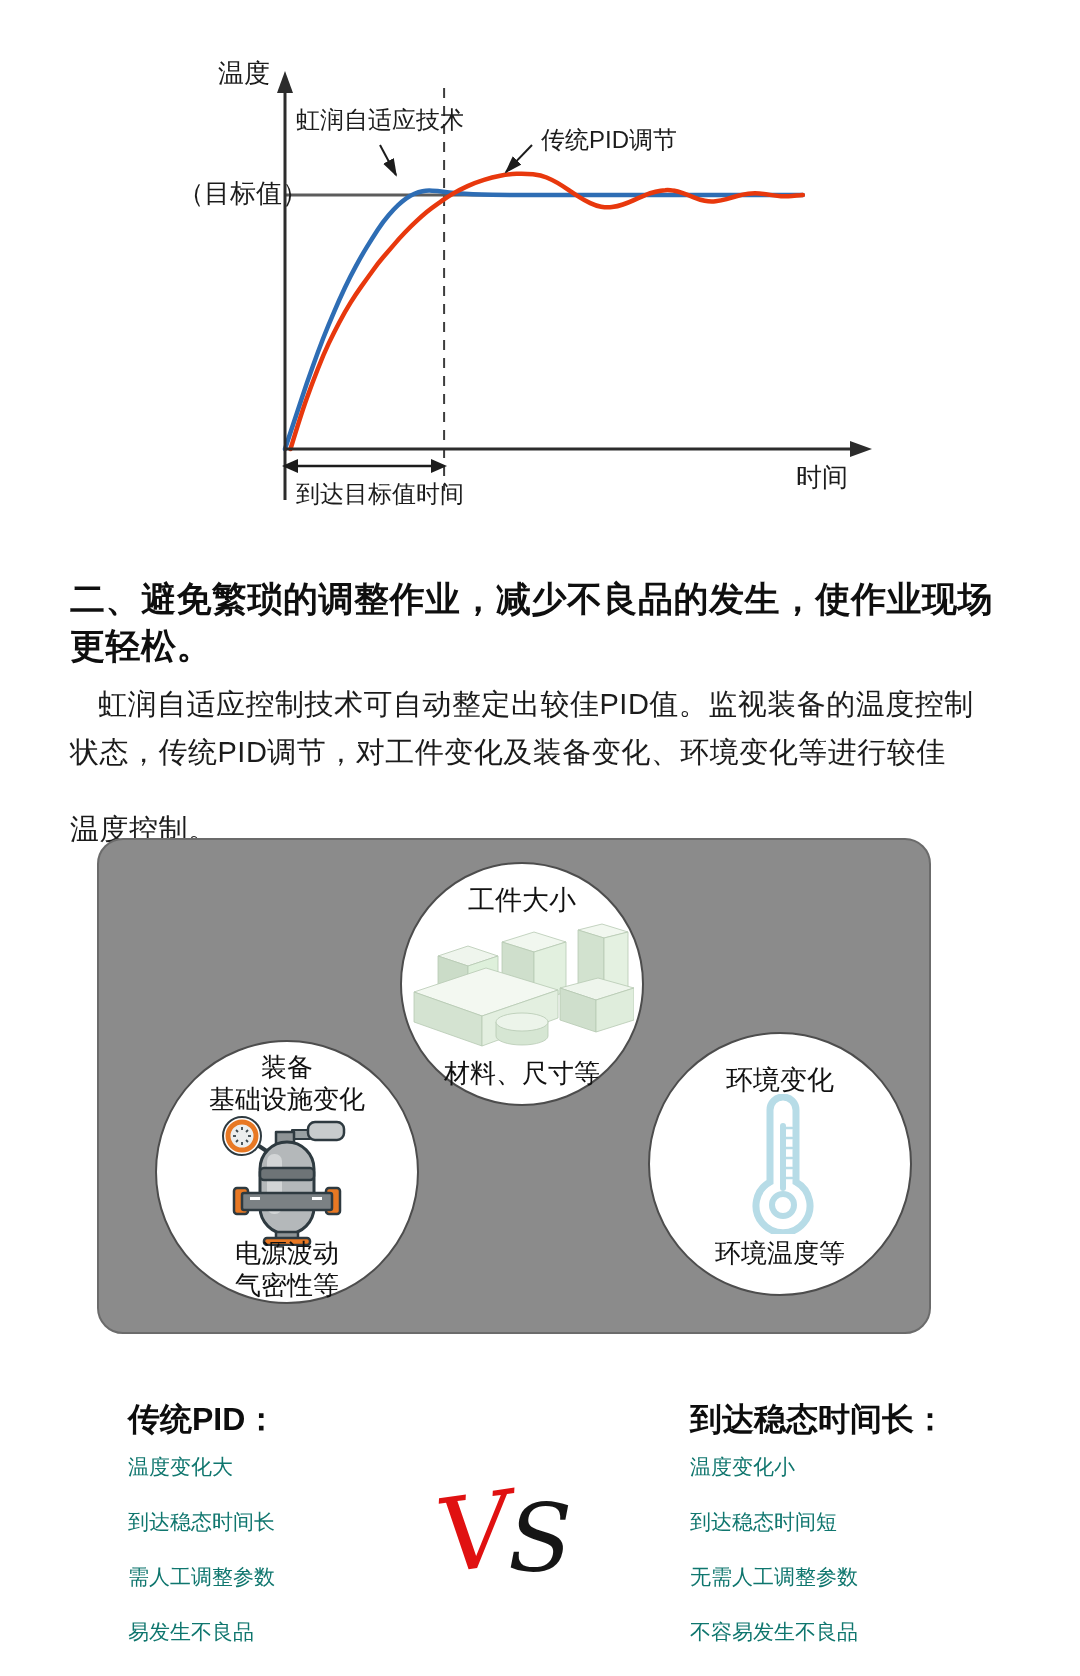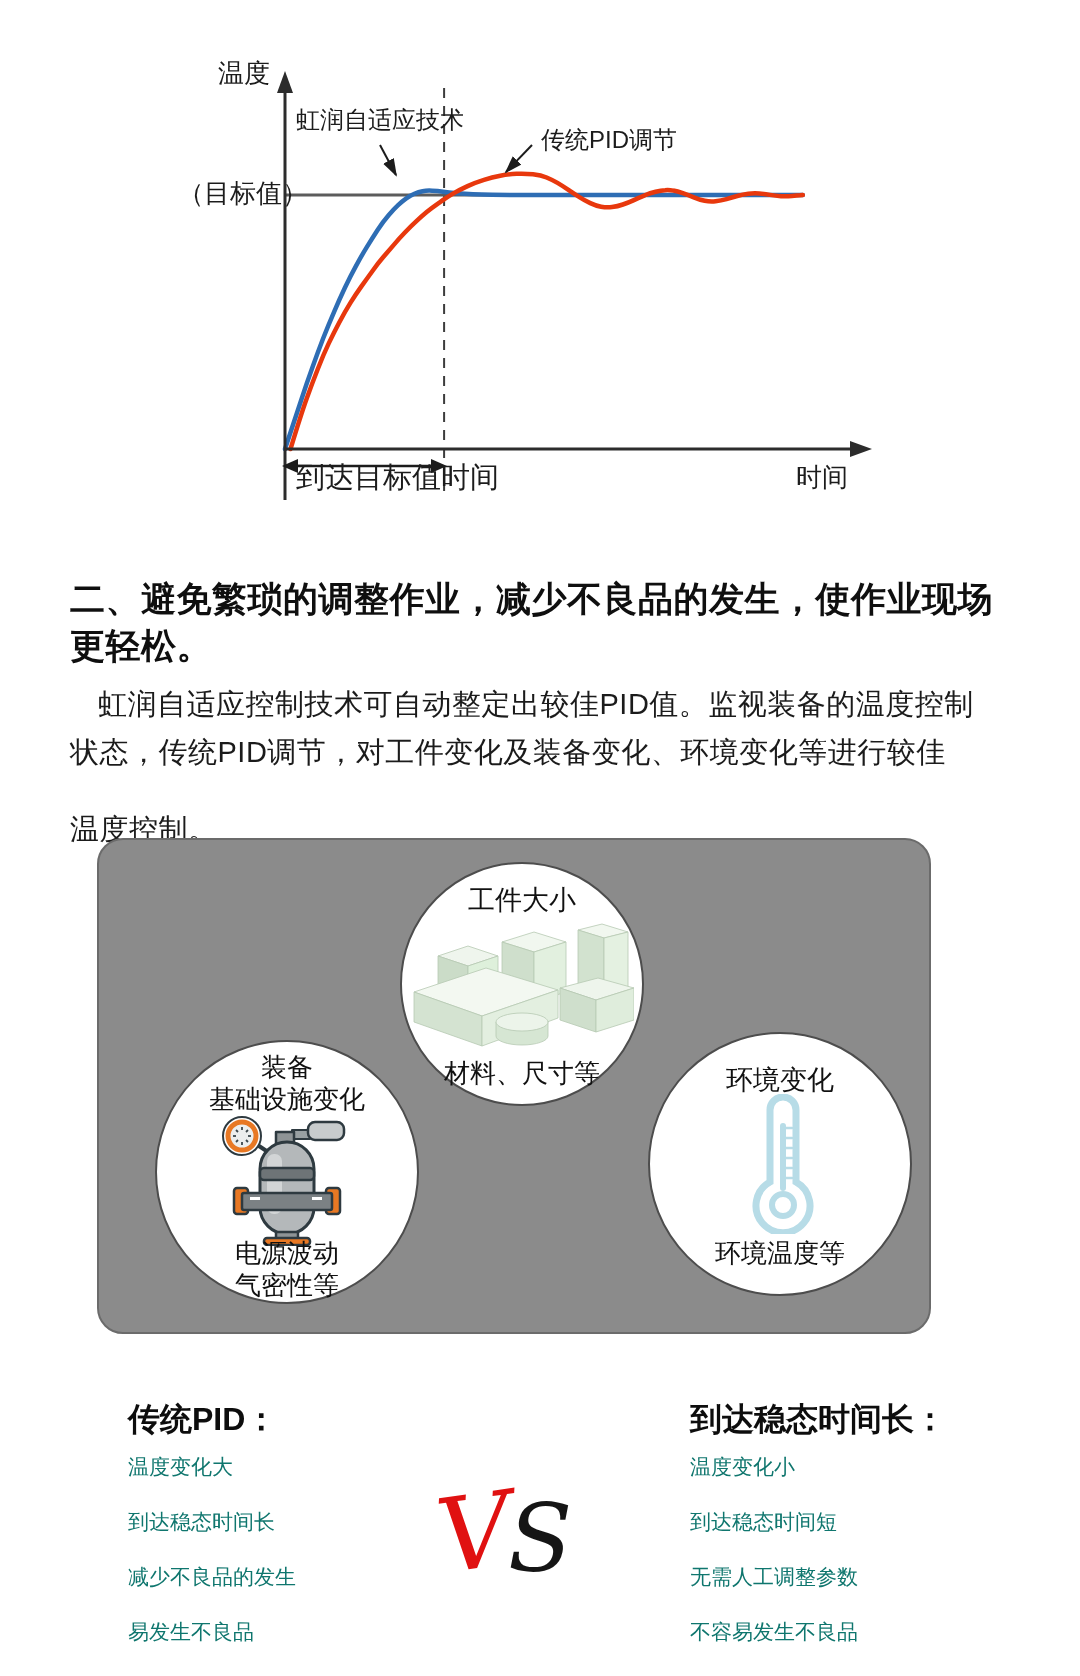--- a/index.html
+++ b/index.html
@@ -54,21 +54,21 @@
 
       <line x1="210" y1="100" x2="226" y2="130" stroke="#1c1c1c" stroke-width="2" marker-end="url(#ah)"></line>
       <line x1="362" y1="100" x2="336" y2="127" stroke="#1c1c1c" stroke-width="2" marker-end="url(#ah)"></line>
     </svg>
 
     <div class="abs chart-label" style="left:218px;top:36px;">温度</div>
     <div class="abs chart-label" style="left:178px;top:156px;">（目标值）</div>
     <div class="abs annot" style="left:296px;top:84px;">虹润自适应技术</div>
     <div class="abs annot" style="left:541px;top:104px;">传统PID调节</div>
     <div class="abs chart-label" style="left:796px;top:440px;">时间</div>
-    <div class="abs annot" style="left:296px;top:438px;font-size:29px;">到达目标值时间</div>
+    <div class="abs annot" style="left:296px;top:458px;font-size:24px;">到达目标值时间</div>
   </div>
 
   <div class="abs heading" style="left:70px;top:556px;">二、避免繁琐的调整作业，减少不良品的发生，使作业现场</div>
   <div class="abs heading" style="left:70px;top:603px;">更轻松。</div>
 
   <div class="abs para" style="left:98px;top:665px;">虹润自适应控制技术可自动整定出较佳PID值。监视装备的温度控制</div>
   <div class="abs para" style="left:70px;top:713px;">状态，传统PID调节，对工件变化及装备变化、环境变化等进行较佳</div>
   <div class="abs para" style="left:70px;top:790px;">温度控制。</div>
 
   <div class="abs panel" style="left:97px;top:818px;width:830px;height:492px;"></div>
@@ -152,21 +152,21 @@
           <line x1="47" y1="84" x2="54" y2="84"></line>
         </g>
       </g>
     </svg>
     <div class="abs c-cap" style="left:0;top:202px;width:260px;">环境温度等</div>
   </div>
 
   <div class="abs cmp-head" style="left:128px;top:1378px;">传统PID：</div>
   <div class="abs cmp-item" style="left:128px;top:1433px;">温度变化大</div>
   <div class="abs cmp-item" style="left:128px;top:1488px;">到达稳态时间长</div>
-  <div class="abs cmp-item" style="left:128px;top:1543px;">减少不良品的发生</div>
+  <div class="abs cmp-item" style="left:128px;top:1543px;">需人工调整参数</div>
   <div class="abs cmp-item" style="left:128px;top:1598px;">易发生不良品</div>
 
   <span class="abs vs-v" style="left:438px;top:1462px;">V</span>
   <span class="abs vs-s" style="left:508px;top:1472px;">S</span>
 
   <div class="abs cmp-head" style="left:690px;top:1378px;">到达稳态时间长：</div>
   <div class="abs cmp-item" style="left:690px;top:1433px;">温度变化小</div>
   <div class="abs cmp-item" style="left:690px;top:1488px;">到达稳态时间短</div>
   <div class="abs cmp-item" style="left:690px;top:1543px;">无需人工调整参数</div>
   <div class="abs cmp-item" style="left:690px;top:1598px;">不容易发生不良品</div>

